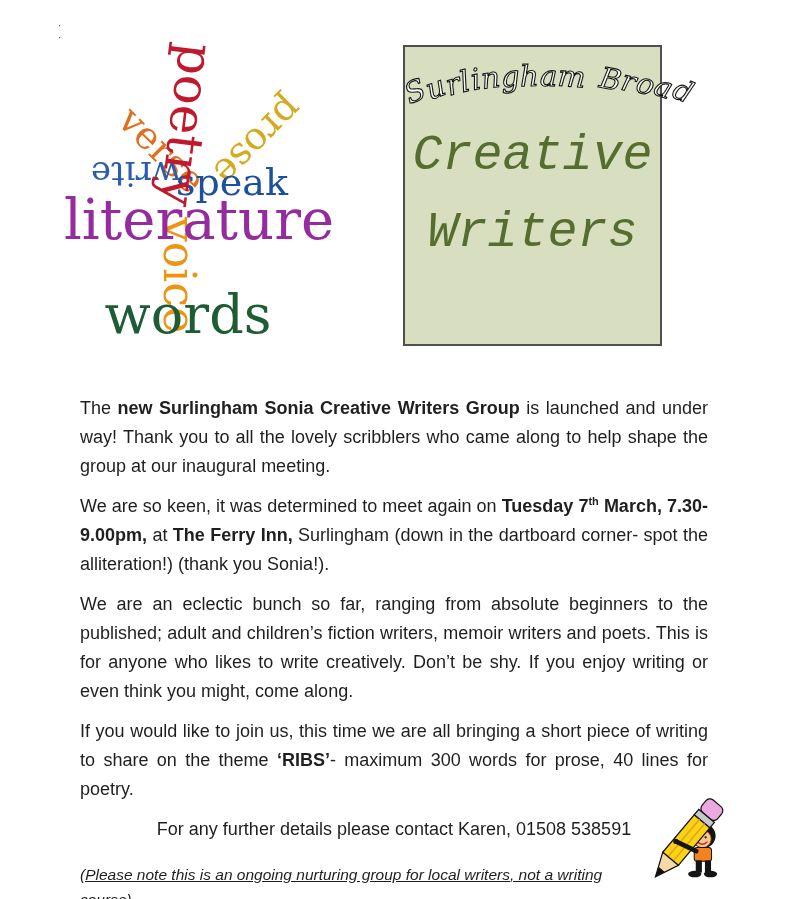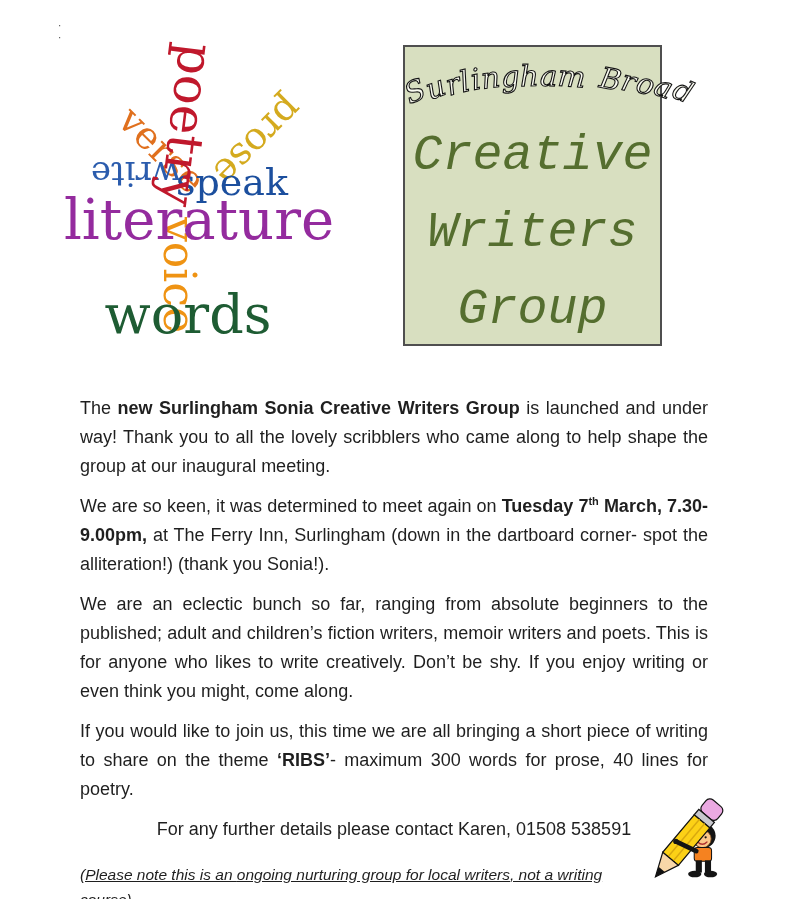--- a/index.html
+++ b/index.html
@@ -64,26 +64,25 @@
       <span class="wc-word" style="left: 127px; top: 247px; color: rgb(239, 147, 19); font-size: 44px; transform: translate(-50%, -50%) rotate(90deg);">voice</span>
       <span class="wc-word" style="left: 147px; top: 192px; color: rgb(148, 43, 158); font-size: 56px; transform: translate(-50%, -50%) rotate(0deg);">literature</span>
       <span class="wc-word" style="left: 136px; top: 287px; color: rgb(30, 92, 51); font-size: 54px; transform: translate(-50%, -50%) rotate(0deg);">words</span>
       <span class="wc-word" style="left: 135px; top: 97px; color: rgb(192, 24, 44); font-size: 50px; transform: translate(-50%, -50%) rotate(97deg);">poetry</span>
     </div>
 
   <div class="banner" style="background: rgb(216, 223, 192); border: 2px solid rgb(79, 79, 79);">
     <div class="banner-arch"><span style="transform: translateY(15px) rotate(-23deg);">S</span><span style="transform: translateY(11.2667px) rotate(-19.9333deg);">u</span><span style="transform: translateY(8.06667px) rotate(-16.8667deg);">r</span><span style="transform: translateY(5.4px) rotate(-13.8deg);">l</span><span style="transform: translateY(3.26667px) rotate(-10.7333deg);">i</span><span style="transform: translateY(1.66667px) rotate(-7.66667deg);">n</span><span style="transform: translateY(0.6px) rotate(-4.6deg);">g</span><span style="transform: translateY(0.0666666px) rotate(-1.53333deg);">h</span><span style="transform: translateY(0.0666666px) rotate(1.53333deg);">a</span><span style="transform: translateY(0.6px) rotate(4.6deg);">m</span><span style="transform: translateY(1.66667px) rotate(7.66667deg); width: 0.45em;"> </span><span style="transform: translateY(3.26667px) rotate(10.7333deg);">B</span><span style="transform: translateY(5.4px) rotate(13.8deg);">r</span><span style="transform: translateY(8.06667px) rotate(16.8667deg);">o</span><span style="transform: translateY(11.2667px) rotate(19.9333deg);">a</span><span style="transform: translateY(15px) rotate(23deg);">d</span></div>
     <div class="banner-line" style="color: rgb(85, 110, 47);">Creative</div>
     <div class="banner-line" style="color: rgb(85, 110, 47);">Writers</div>
-    <div class="banner-line" style="color: rgb(85, 110, 47);">Group</div>
   </div>
 
   <div class="body-text">
       <p><span>The </span><span style="font-weight: bold;">new Surlingham Sonia Creative Writers Group</span><span> is launched and under way!  Thank you to all the lovely scribblers who came along to help shape the group at our inaugural meeting.</span></p>
-      <p><span>We are so keen, it was determined to meet again on </span><span style="font-weight: bold;">Tuesday 7</span><sup style="font-weight: bold;">th</sup><span style="font-weight: bold;"> March, 7.30-9.00pm,</span><span> at </span><span style="font-weight: normal;">The Ferry Inn,</span><span> Surlingham (down in the dartboard corner- spot the alliteration!) (thank you Sonia!).</span></p>
+      <p><span>We are so keen, it was determined to meet again on </span><span style="font-weight: bold;">Tuesday 7</span><sup style="font-weight: bold;">th</sup><span style="font-weight: bold;"> March, 7.30-9.00pm,</span><span> at </span><span style="font-weight: bold;">The Ferry Inn,</span><span> Surlingham (down in the dartboard corner- spot the alliteration!) (thank you Sonia!).</span></p>
       <p><span>We are an eclectic bunch so far, ranging from absolute beginners to the published; adult and children’s fiction writers, memoir writers and poets. This is for anyone who likes to write creatively.  Don’t be shy. If you enjoy writing or even think you might, come along.</span></p>
       <p><span>If you would like to join us, this time we are all bringing a short piece of writing to share on the theme </span><span style="font-weight: bold;">‘RIBS’</span><span>- maximum 300 words for prose, 40 lines for poetry.</span></p>
       <p class="contact"><span>For any further details please contact Karen, 01508 538591</span></p>
       <p class="note"><span style="font-style: italic;">(Please note this is an </span><span style="font-style: italic; text-decoration: underline;">ongoing nurturing group for local writers</span><span style="font-style: italic;">, not a writing </span><span style="font-style: italic; text-decoration: underline;">course</span><span style="font-style: italic;">)</span></p>
     </div>
 
   <svg class="pencil" viewBox="0 0 100 100" xmlns="http://www.w3.org/2000/svg">
 
     <g>
       <circle cx="70" cy="42" r="12" fill="#141414"></circle>

